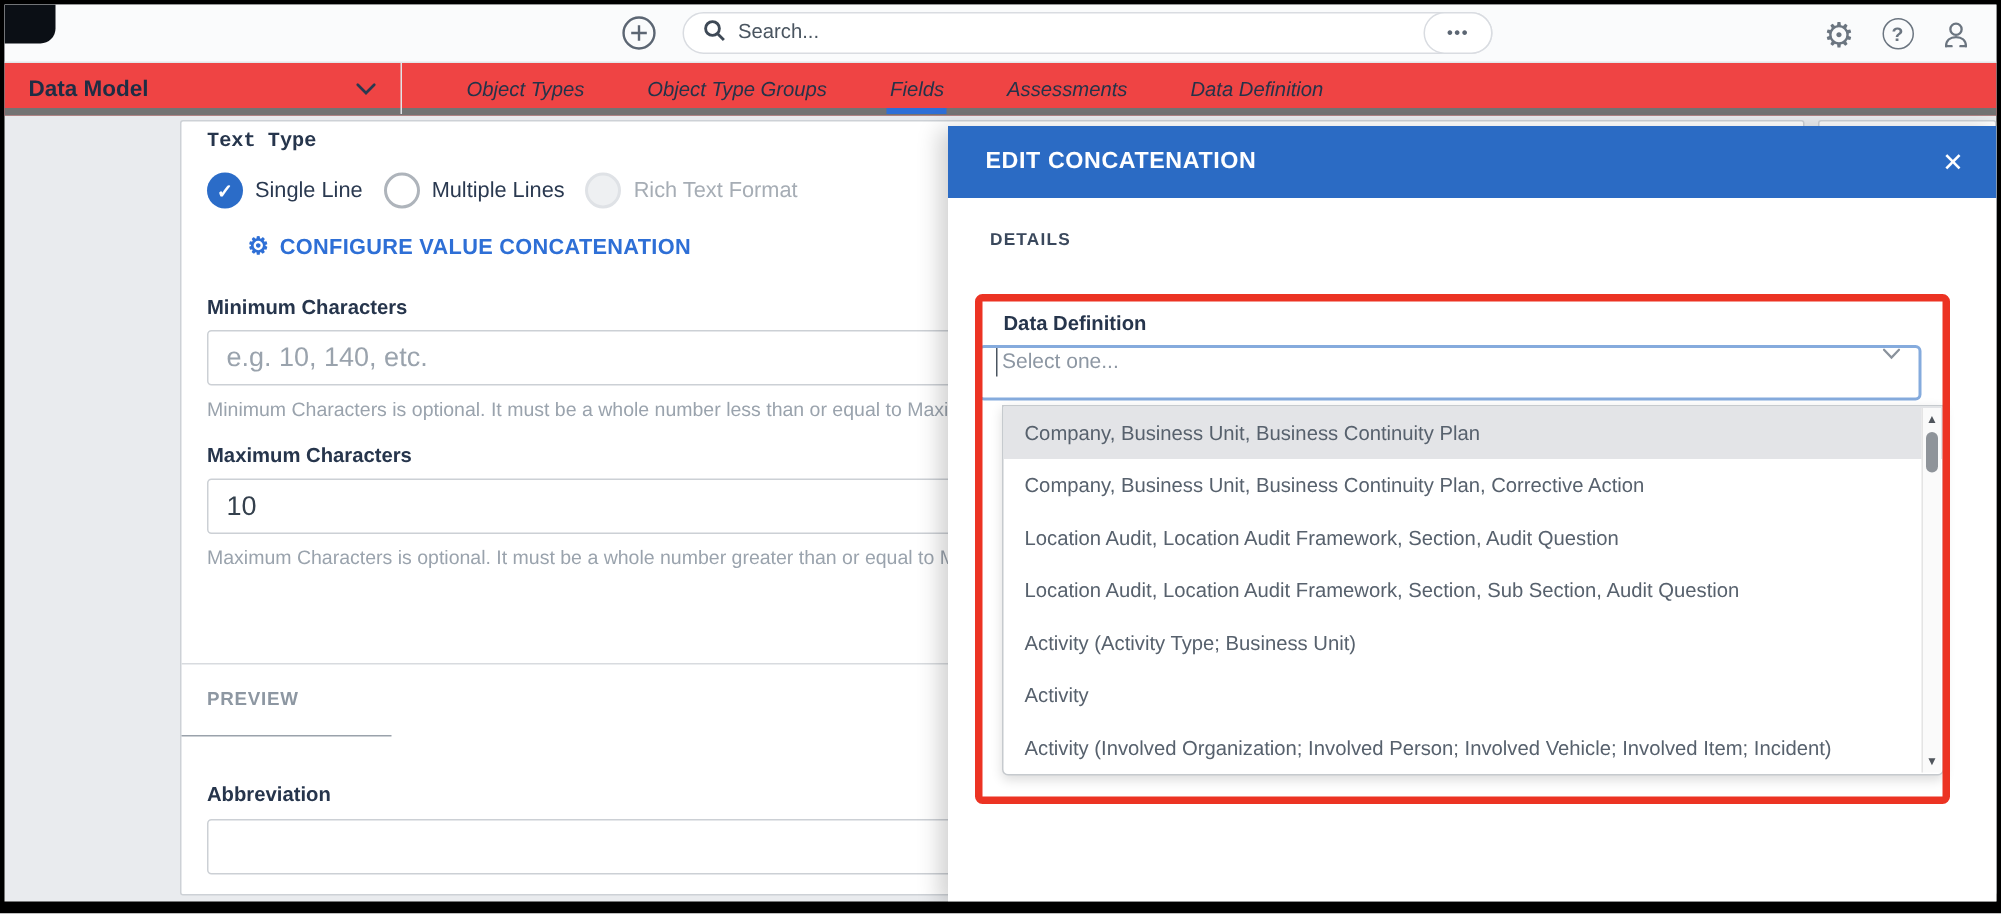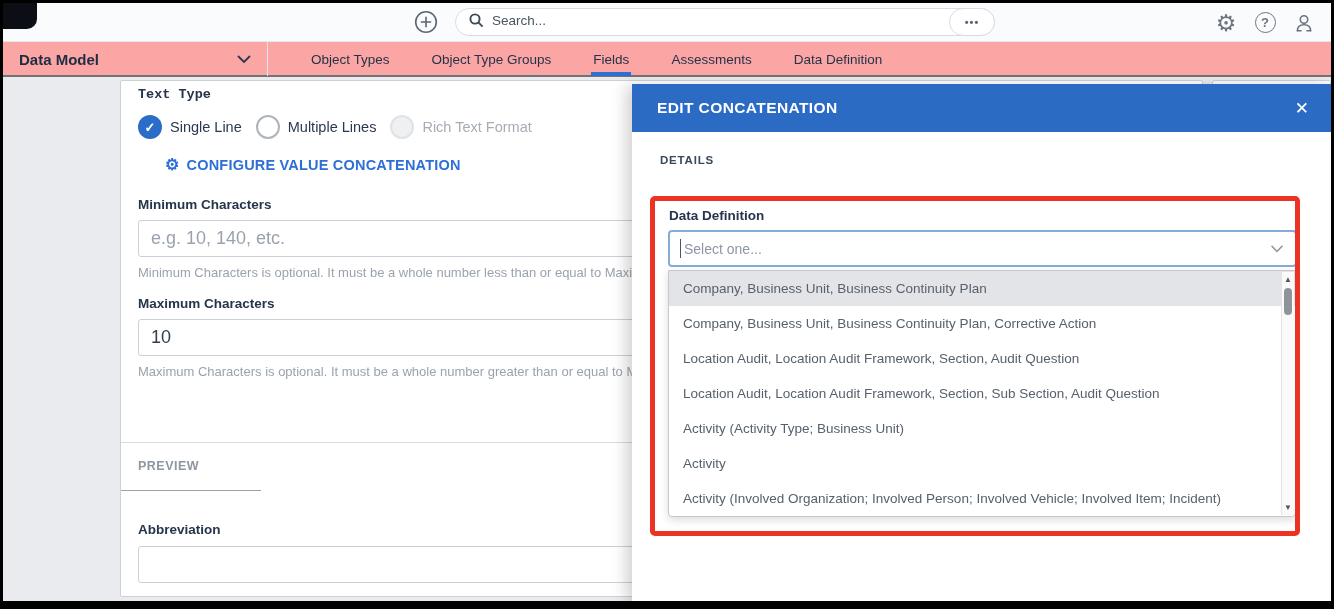--- a/index.html
+++ b/index.html
@@ -16,24 +16,24 @@
   .search-pill { position:absolute; left:452px; top:5px; width:540px; height:28px; background:#fff; border:1px solid #d9dce1; border-radius:14px; display:flex; align-items:center; padding:0 10px 3px 12px; }
   .search-pill input { border:none; outline:none; flex:1; font-size:13.5px; color:#3e4956; background:transparent; font-family:"Liberation Sans",sans-serif; }
   .search-pill input::placeholder { color:#4a5560; opacity:1; }
   .more-pill { position:absolute; right:-1px; top:-1px; width:46px; height:28px; background:#fff; border:1px solid #d9dce1; border-radius:14px; display:flex; align-items:center; justify-content:center; font-size:11px; font-weight:bold; color:#5c6673; letter-spacing:1px; cursor:pointer; }
   .topbar-icons { position:absolute; right:16px; top:0; height:39px; display:flex; align-items:center; gap:17px; }
   .tb-icon { width:22px; height:22px; display:flex; align-items:center; justify-content:center; color:#6b7580; cursor:pointer; }
   .gear-glyph { font-size:23px; line-height:22px; }
   .help-circ { width:21px; height:21px; border:1.7px solid #6b7580; border-radius:50%; display:flex; align-items:center; justify-content:center; font-size:13px; font-weight:bold; color:#6b7580; }
 
   
-  .navbar { position:absolute; left:0; top:39px; width:100%; height:35px; background:#fca5a5; border-bottom:2px solid #737373; }
+  .navbar { position:absolute; left:0; top:39px; width:100%; height:35px; background:#ef4444; border-bottom:5px solid #737373; }
   .module-select { position:absolute; left:0; top:0; width:265px; height:34px; border-right:1px solid #e1e4e8; display:flex; align-items:center; padding:0 16px; cursor:pointer; }
   .module-label { font-size:15px; font-weight:bold; color:#1e2d44; flex:1; }
-  .tabs { position:absolute; left:287px; top:0; height:34px; display:flex; }
+  .tabs { position:absolute; left:287px; top:0; height:34px; display:flex;font-style:italic; }
   .tab { position:relative; height:34px; display:flex; align-items:center; padding:0 21px; font-size:13.5px; color:#243349; cursor:pointer; }
   .tab.active::after { content:""; position:absolute; left:19px; right:19px; bottom:0; height:4px; background:#2e6fd6; }
 
   
   .left-panel { position:absolute; left:117px; top:77px; width:1083px; height:517px; background:#fff; border:1px solid #cdd1d6; border-radius:2px; }
   .right-sliver { position:absolute; left:1209px; top:77px; width:119px; height:517px; background:#fcfcfd; border:1px solid #cdd1d6; border-radius:2px; }
 
   .fld-label { font-size:13.5px; font-weight:bold; color:#26354c; }
   .text-input { height:37px; border:1px solid #ccd0d5; border-radius:3px; background:#fff; font-size:18px; color:#34404d; padding:0 12px; outline:none; font-family:"Liberation Sans",sans-serif; }
   .text-input::placeholder { color:#9aa3ad; opacity:1; }
@@ -64,21 +64,21 @@
   
   .drawer { position:absolute; left:629px; top:81px; width:699px; height:517px; background:#fff; box-shadow:-6px 2px 14px rgba(0,0,0,.18); }
   .drawer-header { position:absolute; left:0; top:0; width:100%; height:48px; background:#2b6bc4; display:flex; align-items:center; padding:0 22px 0 25px;gap:47px; }
   .drawer-title { color:#fff; font-size:15.5px; font-weight:bold; letter-spacing:.4px; flex:1; }
   .drawer-close { color:#fff; font-size:17px; cursor:pointer; line-height:1; }
   .details-label { position:absolute; left:28px; top:70px; font-size:11.5px; font-weight:bold; letter-spacing:.8px; color:#3a485c; }
 
   .red-box { position:absolute; left:18px; top:112px; width:650px; height:340px; border:5px solid #ec3323; border-radius:5px; pointer-events:none; }
 
   .dd-label { position:absolute; left:37px; top:124px; font-size:13.5px; font-weight:bold; color:#26354c; }
-  .dd-select { position:absolute; left:36px; top:146px; width:629px; height:37px; background:#fff; border:2px solid #85abdd; border-radius:4px; display:flex; align-items:center; padding:0 12px 0 10px; cursor:text; }
+  .dd-select { position:absolute; left:20px; top:146px; width:629px; height:37px; background:#fff; border:2px solid #85abdd; border-radius:4px; display:flex; padding:0 12px 0 10px; cursor:text; }
   .dd-caret { width:1px; height:19px; background:#4a5560; margin-right:3px; }
   .dd-placeholder { flex:1; font-size:14px; color:#8d97a3; }
   .dd-list { position:absolute; left:36px; top:186px; width:628px; height:247px; background:#fff; border:1px solid #c6cace; border-radius:0 0 4px 4px; box-shadow:0 3px 8px rgba(0,0,0,.14); overflow:hidden; }
   .dd-opt { height:35px; display:flex; align-items:center; padding-left:14px; padding-right:22px; font-size:13.5px; color:#57616d; cursor:pointer; }
   .dd-opt.hl { background:#e3e4e7; }
   .dd-scrollbar { position:absolute; right:1px; top:1px; bottom:1px; width:13px; background:#fafafa; border-left:1px solid #e4e4e4; }
   .sb-arrow { position:absolute; left:0; width:12px; text-align:center; font-size:8px; color:#50555c; }
   .sb-up { top:3px; } .sb-down { bottom:3px; }
   .sb-thumb { position:absolute; left:2px; top:16px; width:8px; height:27px; background:#8f949a; border-radius:4px; }
 

